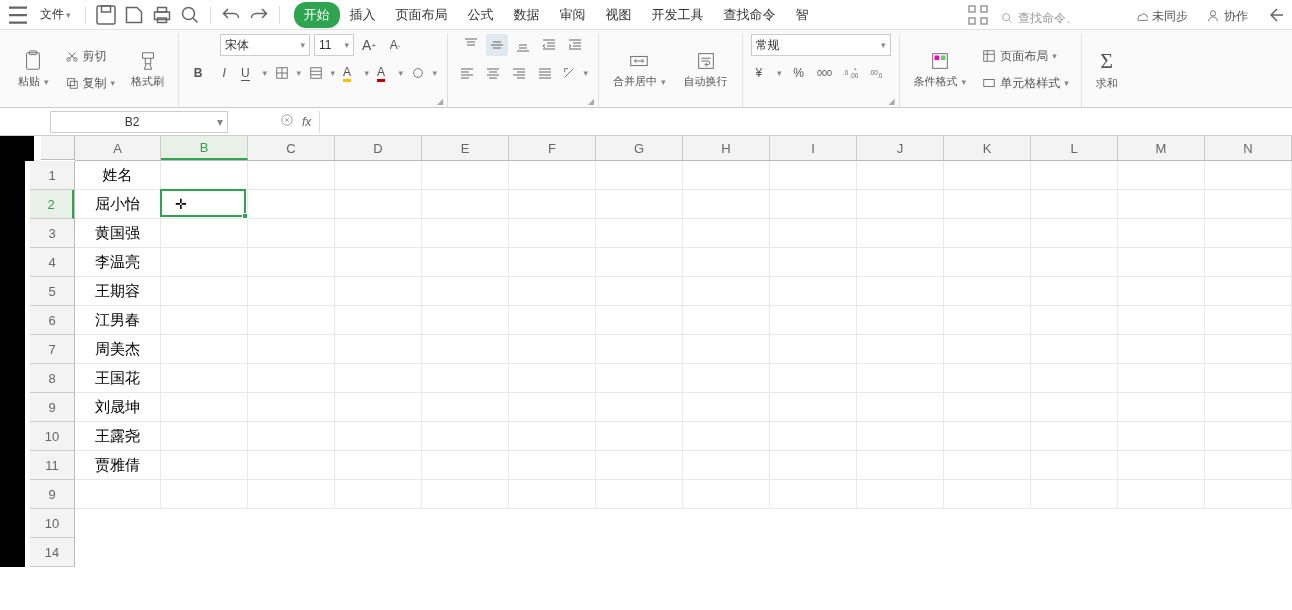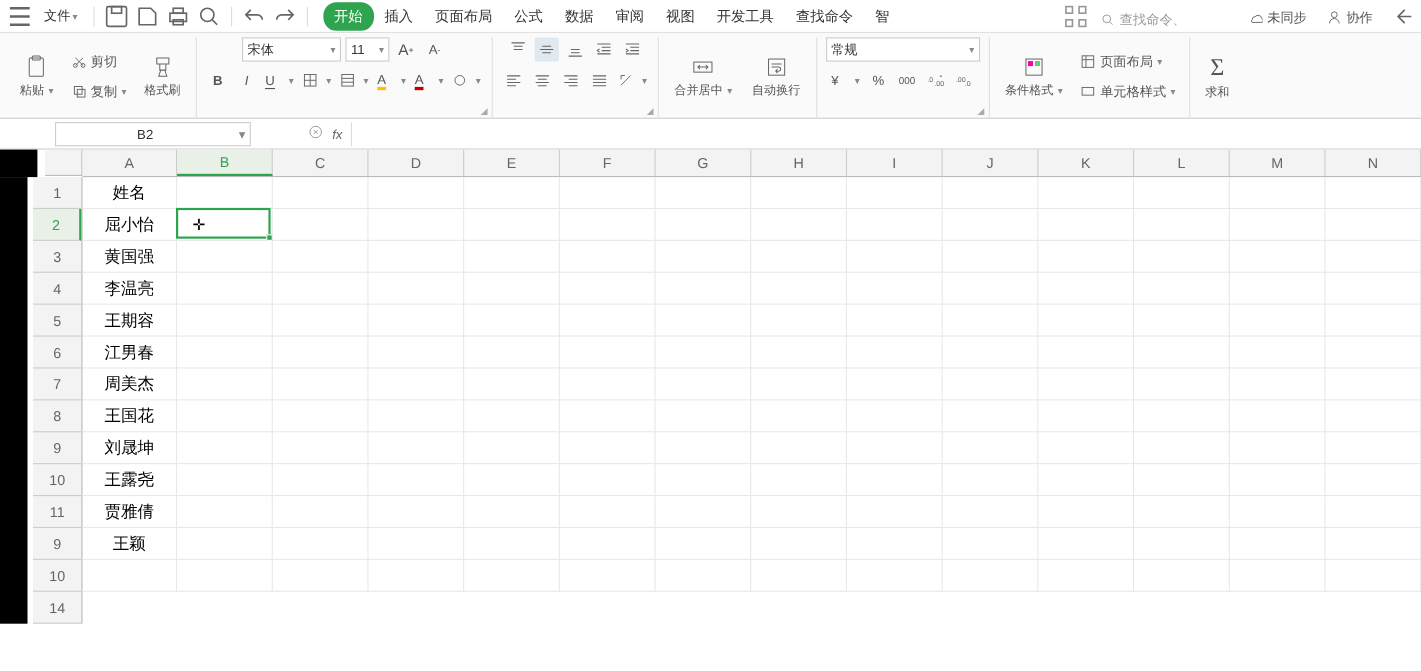--- a/index.html
+++ b/index.html
@@ -628,36 +628,20 @@
           <div class="cell" style="width: 87px;"></div>
           <div class="cell" style="width: 87px;"></div>
           <div class="cell" style="width: 87px;"></div>
           <div class="cell" style="width: 87px;"></div>
           <div class="cell" style="width: 87px;"></div>
           <div class="cell" style="width: 87px;"></div>
           <div class="cell" style="width: 87px;"></div>
           <div class="cell" style="width: 87px;"></div>
         </div>
         <div class="cell-row">
-          <div class="cell" style="width: 86px;">王颖</div>
-          <div class="cell" style="width: 87px;"></div>
-          <div class="cell" style="width: 87px;"></div>
-          <div class="cell" style="width: 87px;"></div>
-          <div class="cell" style="width: 87px;"></div>
-          <div class="cell" style="width: 87px;"></div>
-          <div class="cell" style="width: 87px;"></div>
-          <div class="cell" style="width: 87px;"></div>
-          <div class="cell" style="width: 87px;"></div>
-          <div class="cell" style="width: 87px;"></div>
-          <div class="cell" style="width: 87px;"></div>
-          <div class="cell" style="width: 87px;"></div>
-          <div class="cell" style="width: 87px;"></div>
-          <div class="cell" style="width: 87px;"></div>
-        </div>
-        <div class="cell-row">
           <div class="cell" style="width: 86px;"></div>
           <div class="cell" style="width: 87px;"></div>
           <div class="cell" style="width: 87px;"></div>
           <div class="cell" style="width: 87px;"></div>
           <div class="cell" style="width: 87px;"></div>
           <div class="cell" style="width: 87px;"></div>
           <div class="cell" style="width: 87px;"></div>
           <div class="cell" style="width: 87px;"></div>
           <div class="cell" style="width: 87px;"></div>
           <div class="cell" style="width: 87px;"></div>

